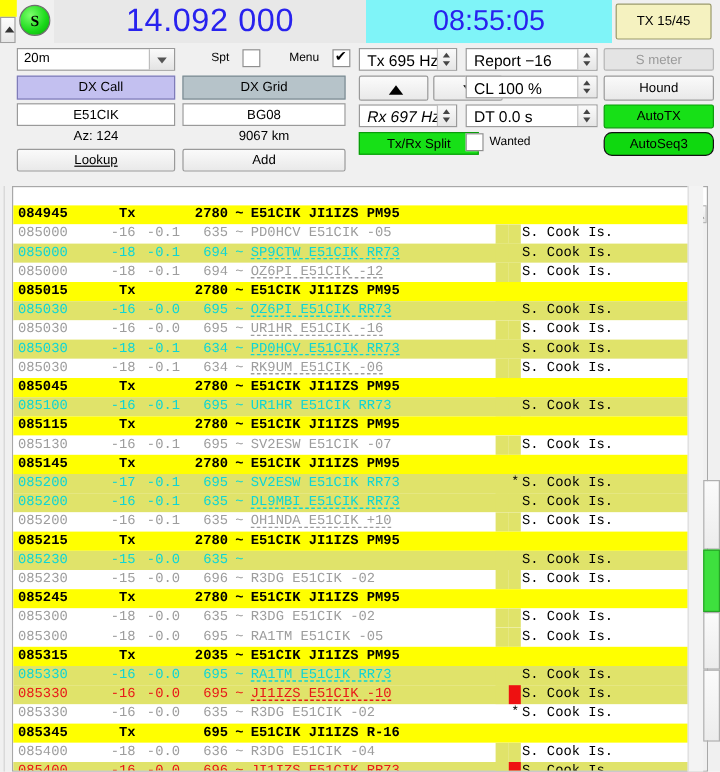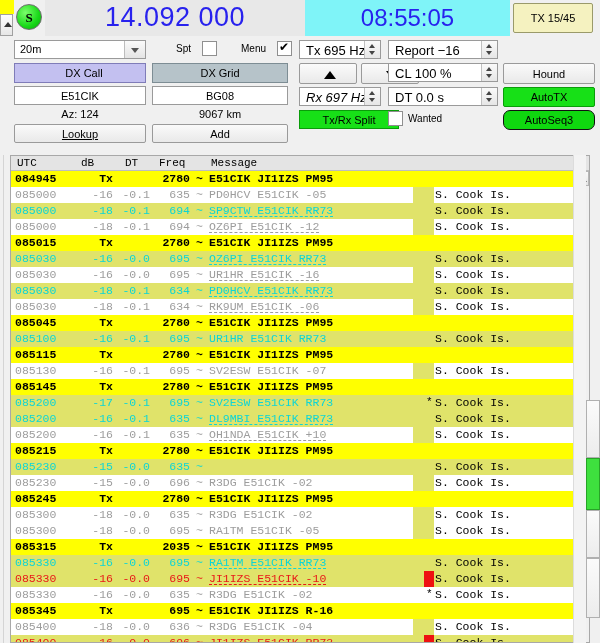--- a/index.html
+++ b/index.html
@@ -180,20 +180,21 @@
     <div class="cbox on" style="left:277px;top:5px;"></div>
 
     <div class="spin" style="left:299px;top:4px;width:82px;">
       <div class="sv">Tx  695  Hz</div>
       <div class="sb"></div>
     </div>
     <div class="spin" style="left:388px;top:4px;width:110px;">
       <div class="sv">Report −16</div>
       <div class="sb"></div>
     </div>
+    <div class="ui disabled" style="left:503px;top:4px;width:92px;height:19px;border-radius:2px;">S meter</div>
 
     <div class="ui btn-lav" style="left:14px;top:27px;width:132px;height:20px;">DX Call</div>
     <div class="ui btn-gray" style="left:152px;top:27px;width:136px;height:20px;">DX Grid</div>
 
     <div class="arrbtn up" style="left:299px;top:27px;"></div>
     <div class="arrbtn dn" style="left:361px;top:27px;"></div>
     <div class="spin" style="left:388px;top:27px;width:110px;">
       <div class="sv">CL  100 %</div>
       <div class="sb"></div>
     </div>
@@ -224,27 +225,20 @@
         <u>Lookup</u>
       </div>
     <div class="ui btn" style="left:152px;top:88px;width:136px;height:19px;">Add</div>
   </div>
 
   <div class="rxfreq-lbl">Rx Frequency</div>
 
   <div class="leftstrip"></div>
 
   <div class="tablewrap">
-    <div class="thead">
-      <span style="left:6px;">UTC</span>
-      <span style="left:70px;">dB</span>
-      <span style="left:114px;">DT</span>
-      <span style="left:148px;">Freq</span>
-      <span style="left:200px;">Message</span>
-    </div>
     <div class="rows" id="rows">
         <div class="row tx">
           <span class="c c-utc txt-black" style="font-weight: bold;">084945</span>
           <span class="c c-db txt-black" style="font-weight: bold;">Tx</span>
           <span class="c c-dt txt-black" style="font-weight: bold;"></span>
           <span class="c c-fq txt-black" style="font-weight: bold;">2780</span>
           <span class="c c-tl txt-black" style="font-weight: bold;">~</span>
           <span class="c c-msg txt-black" style="font-weight: bold;">E51CIK JI1IZS PM95</span>
         </div>
         <div class="row rx">

